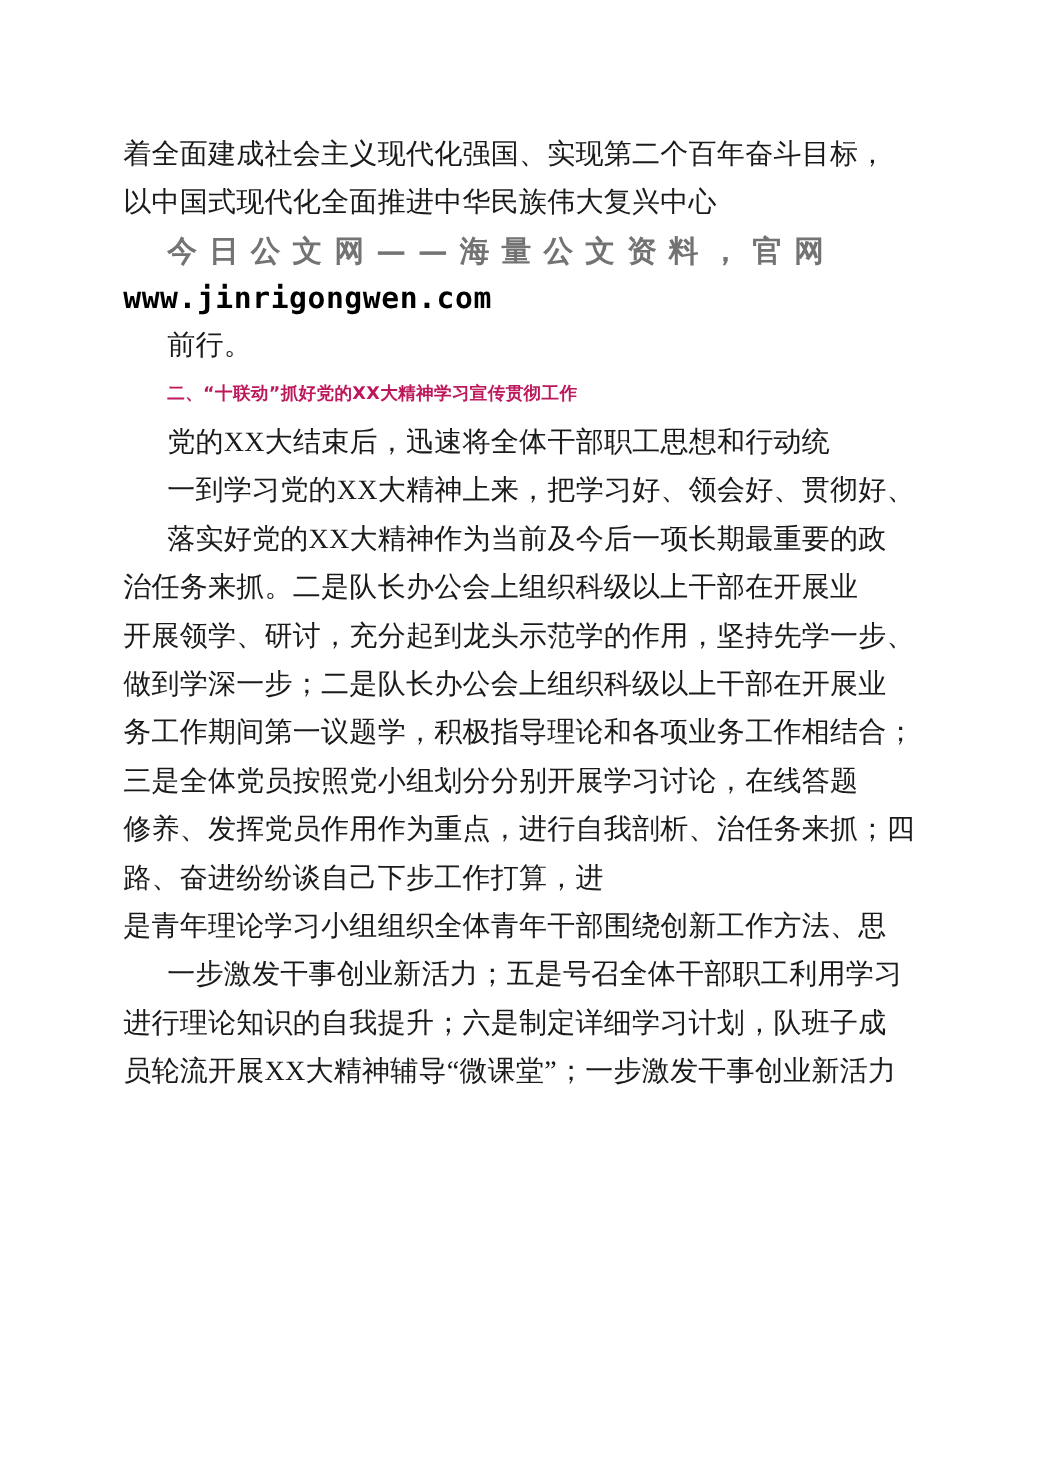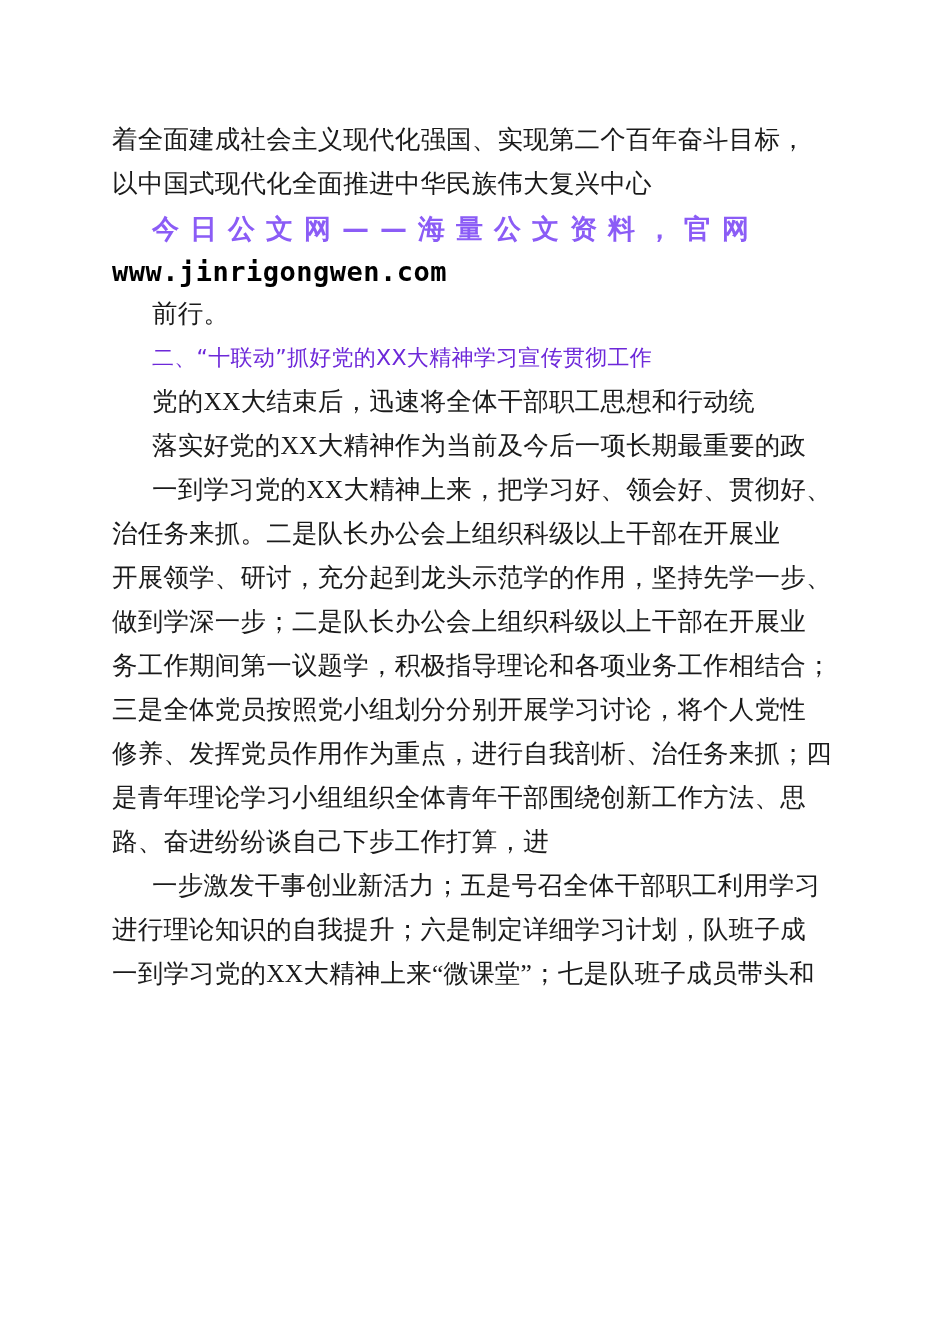--- a/index.html
+++ b/index.html
@@ -49,37 +49,37 @@
 
   
   .line.indent {
     text-indent: 0;
     padding-left: 40px;
   }
 
   
   .heading {
     font-family: "DejaVu Sans", "Liberation Sans", sans-serif;
-    font-weight: 400;
-    font-size: 22px;
+    font-weight: 700;
+    font-size: 16px;
     line-height: 44px;
     letter-spacing: 0.3px;
-    color: #6d28d9;
+    color: #be185d;
     white-space: pre;
     padding-left: 40px;
   }
 
   
   .promo-cn {
     font-family: "DejaVu Serif", "Liberation Serif", serif;
     font-weight: 700;
     font-size: 27px;
     line-height: 46px;
     letter-spacing: 11px;
-    color: #8b5cf6;
+    color: #737373;
     white-space: pre;
     padding-left: 40px;
   }
   .promo-url {
     font-family: "DejaVu Sans Mono", "Liberation Mono", monospace;
     font-weight: 700;
     font-size: 27px;
     line-height: 40px;
     letter-spacing: 0.5px;
     color: #000000;
@@ -97,29 +97,29 @@
     <div class="line wide">以中国式现代化全面推进中华民族伟大复兴中心</div>
 
     <div class="promo-cn">今日公文网——海量公文资料，官网</div>
     <div class="promo-url">www.jinrigongwen.com</div>
 
     <div class="line wide indent">前行。</div>
 
     <div class="heading">二、“十联动”抓好党的XX大精神学习宣传贯彻工作</div>
 
     <div class="line wide indent">党的XX大结束后，迅速将全体干部职工思想和行动统</div>
+    <div class="line wide indent">一到学习党的XX大精神上来，把学习好、领会好、贯彻好、</div>
     <div class="line wide indent">落实好党的XX大精神作为当前及今后一项长期最重要的政</div>
-    <div class="line wide indent">一到学习党的XX大精神上来，把学习好、领会好、贯彻好、</div>
     <div class="line wide">治任务来抓。二是队长办公会上组织科级以上干部在开展业</div>
     <div class="line wide">开展领学、研讨，充分起到龙头示范学的作用，坚持先学一步、</div>
     <div class="line wide">做到学深一步；二是队长办公会上组织科级以上干部在开展业</div>
     <div class="line wide">务工作期间第一议题学，积极指导理论和各项业务工作相结合；</div>
-    <div class="line wide">三是全体党员按照党小组划分分别开展学习讨论，将个人党性</div>
+    <div class="line wide">三是全体党员按照党小组划分分别开展学习讨论，在线答题</div>
     <div class="line wide">修养、发挥党员作用作为重点，进行自我剖析、治任务来抓；四</div>
+    <div class="line wide">路、奋进纷纷谈自己下步工作打算，进</div>
     <div class="line wide">是青年理论学习小组组织全体青年干部围绕创新工作方法、思</div>
-    <div class="line wide">路、奋进纷纷谈自己下步工作打算，进</div>
 
     <div class="line wide indent">一步激发干事创业新活力；五是号召全体干部职工利用学习</div>
     <div class="line wide">进行理论知识的自我提升；六是制定详细学习计划，队班子成</div>
-    <div class="line wide">一到学习党的XX大精神上来“微课堂”；七是队班子成员带头和</div>
+    <div class="line wide">员轮流开展XX大精神辅导“微课堂”；一步激发干事创业新活力</div>
 
   </div>
 </div>
 
 </body></html>

